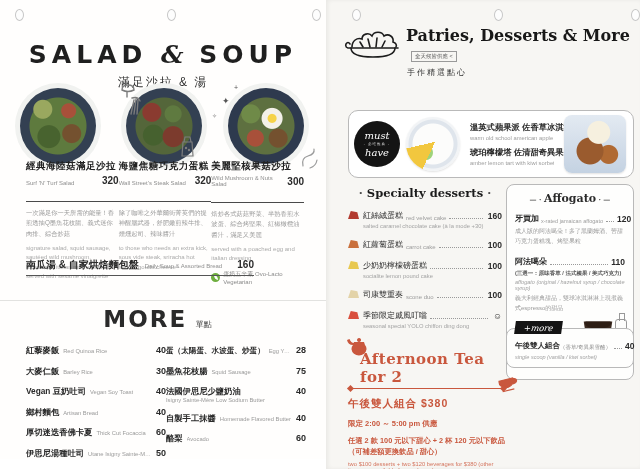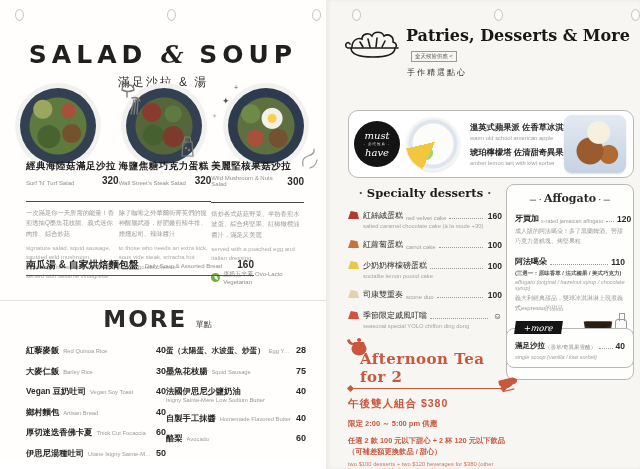--- a/index.html
+++ b/index.html
@@ -407,21 +407,21 @@
       <div class="aff-photo">
         <span class="dice"></span>
         <span class="glass"></span>
         <span class="bottle"></span>
       </div>
     </div>
 
     <div class="morebox">
       <div class="morebadge">+more</div>
       <div class="mb-line">
-          <span class="mb-zh">滿足沙拉</span>
+          <span class="mb-zh">午後雙人組合</span>
           <span class="mb-note">（香草/奇異果雪酪）</span>
           <span class="lead"></span>
           <span class="mb-price">40</span>
         </div>
       <div class="mb-en">single scoop (vanilla / kiwi sorbet)</div>
     </div>
 
     <div class="at">
       <svg class="teapot" width="26" height="20" viewBox="0 0 26 20">
         <path d="M8 6 h10 l1 3 a7.5 6.5 0 1 1 -12 0 z M13 6 a2 2 0 1 1 .1 0 M7 9 q-5 0 -6 -5 l2.5 -1 q1.5 4 4.5 4 z" fill="#c9573d"></path>

